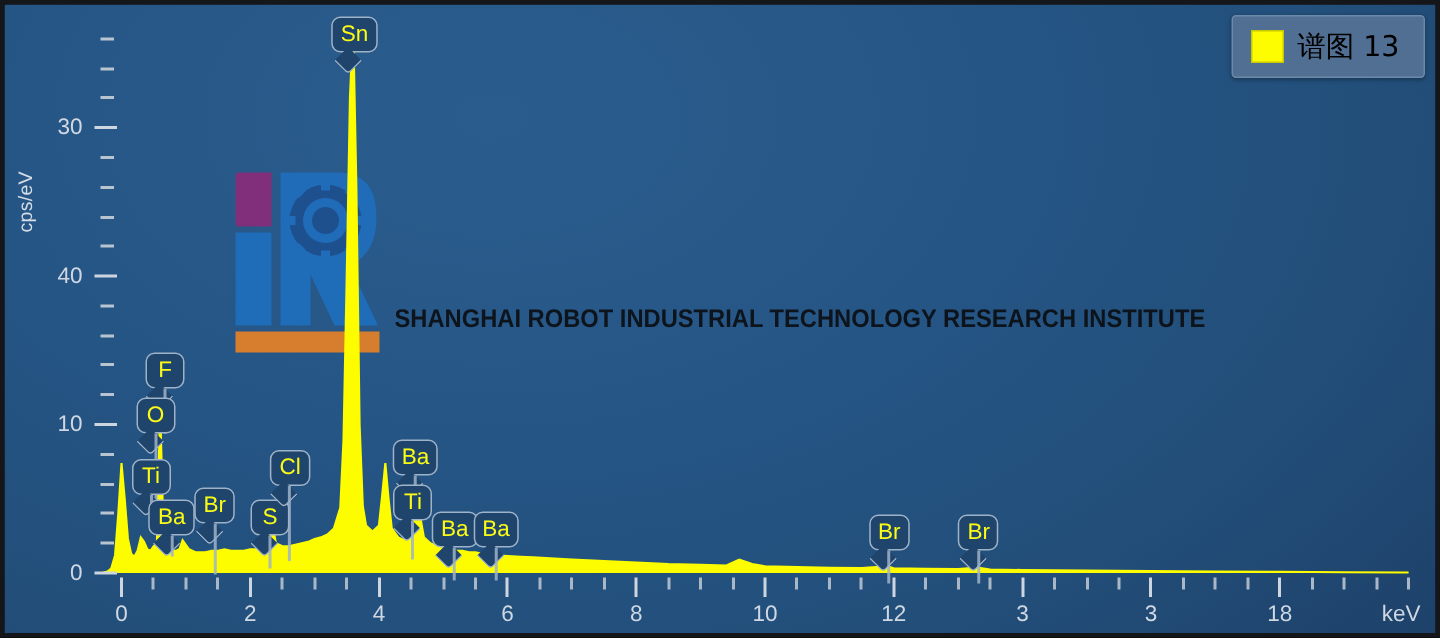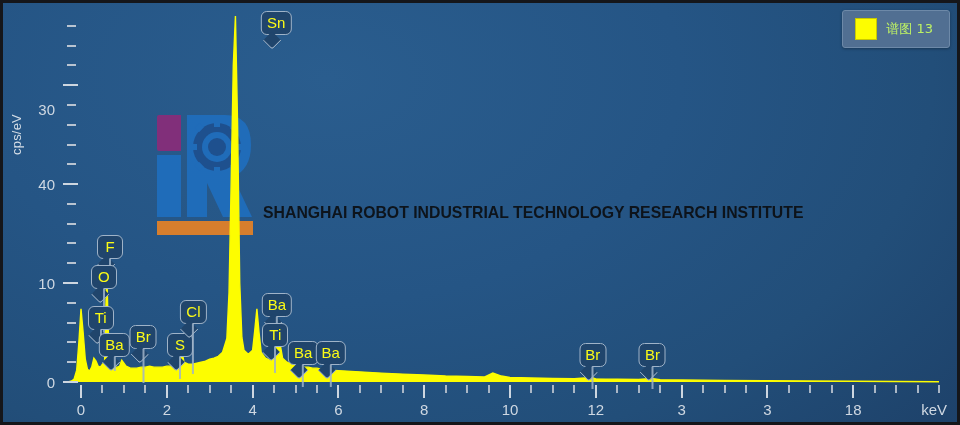--- a/index.html
+++ b/index.html
@@ -151,22 +151,22 @@
     border:1px solid #6d89a8;
     border-radius:3px;
     box-shadow:0 1px 3px rgba(0,0,0,.3);
   }
   #legend .swatch{
     width:20px;height:20px;
     background:#fdfd00;
     border:1px solid #c9c900;
   }
   #legend .ltext{
-    color:#bef264;
-    font-size:13px;
+    color:#000000;
+    font-size:19px;
     font-family:"DejaVu Sans","Liberation Sans",sans-serif;
     white-space:nowrap;
   }
 </style>
 </head>
 <body>
 
 <div id="root">
 
   <div id="watermark">
@@ -212,21 +212,21 @@
         <div class="ytick-minor" style="left: 64px; top: 239.493px;"></div>
         <div class="ytick-minor" style="left: 64px; top: 219.707px;"></div>
         <div class="ytick-minor" style="left: 64px; top: 199.92px;"></div>
         <div class="ytick-major" style="left: 60px; top: 180.133px;"></div>
         <div class="ytick-label" style="left: 12px; top: 181.133px;">40</div>
         <div class="ytick-minor" style="left: 64px; top: 160.347px;"></div>
         <div class="ytick-minor" style="left: 64px; top: 140.56px;"></div>
         <div class="ytick-minor" style="left: 64px; top: 120.773px;"></div>
         <div class="ytick-minor" style="left: 64px; top: 100.987px;"></div>
         <div class="ytick-major" style="left: 60px; top: 81.2px;"></div>
-        <div class="ytick-label" style="left: 12px; top: 82.2px; margin-top: 24px;">30</div>
+        <div class="ytick-label" style="left: 12px; top: 82.2px;">30</div>
         <div class="ytick-minor" style="left: 64px; top: 61.4133px;"></div>
         <div class="ytick-minor" style="left: 64px; top: 41.6267px;"></div>
         <div class="ytick-minor" style="left: 64px; top: 21.84px;"></div>
       </div>
     <div id="xticks">
         <div class="xtick-major" style="left: 77px; top: 382px;"></div>
         <div class="xtick-label" style="left: 78px; top: 398px;">0</div>
         <div class="xtick-minor" style="left: 98.45px; top: 382px;"></div>
         <div class="xtick-minor" style="left: 119.9px; top: 382px;"></div>
         <div class="xtick-minor" style="left: 141.35px; top: 382px;"></div>
@@ -274,21 +274,21 @@
         <div class="xtick-label" style="left: 850.2px; top: 398px;">18</div>
         <div class="xtick-minor" style="left: 870.65px; top: 382px;"></div>
         <div class="xtick-minor" style="left: 892.1px; top: 382px;"></div>
         <div class="xtick-minor" style="left: 913.55px; top: 382px;"></div>
         <div class="xtick-minor" style="left: 935px; top: 382px;"></div>
       </div>
     <div class="kev-label" style="top:398px">keV</div>
   </div>
 
   <div id="annots">
-      <div class="elabel" style="left: 233.298px; top: 8px; margin-left: 40px;">
+      <div class="elabel" style="left: 233.298px; top: 8px;">
         <div class="box">Sn<div class="tail"></div></div>
       </div>
       <div class="elabel" style="left: 107.172px; top: 232px;">
         <div class="box">F<div class="tail"></div></div>
         <div class="stem" style="height: 30px;"></div>
       </div>
       <div class="elabel" style="left: 100.737px; top: 262px;">
         <div class="box">O<div class="tail"></div></div>
         <div class="stem" style="height: 46px;"></div>
       </div>

